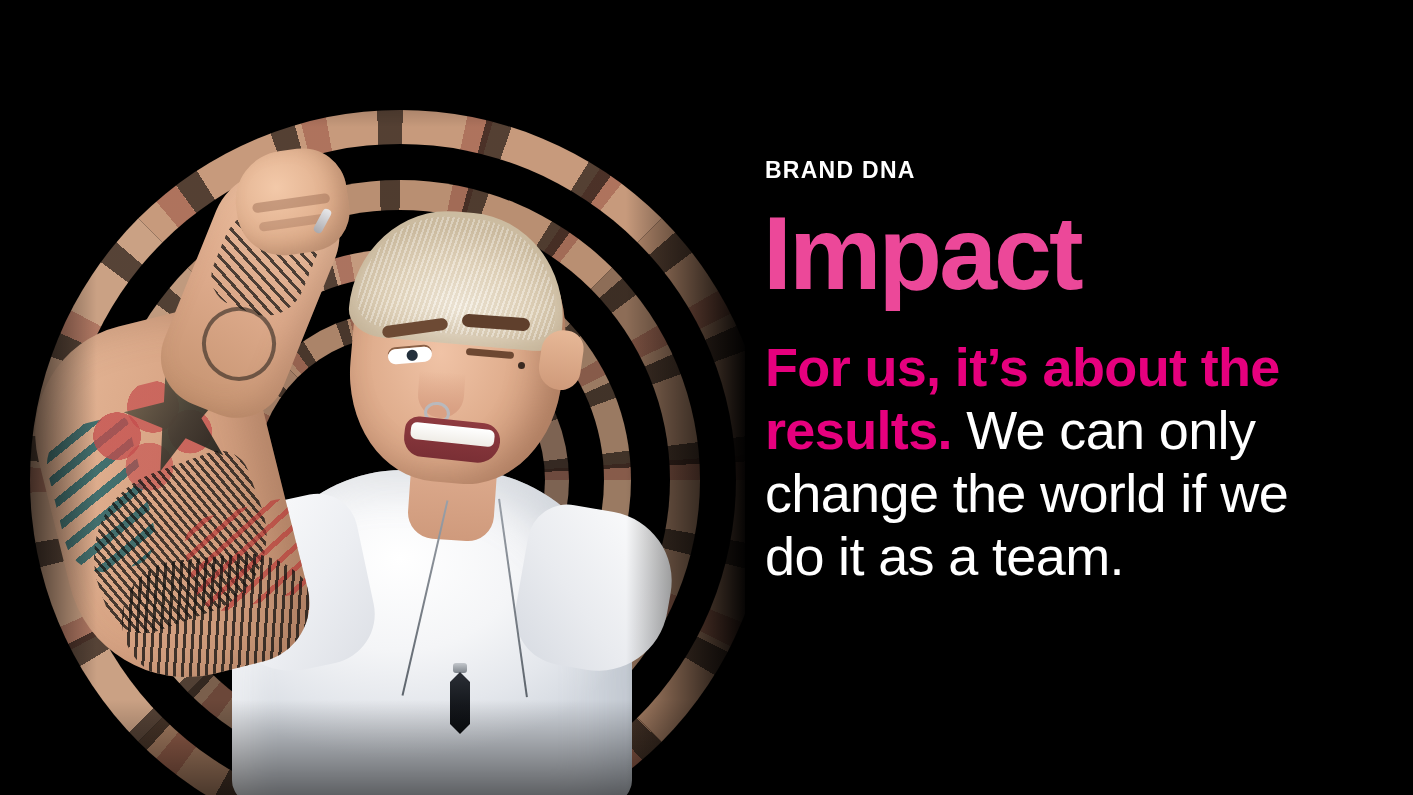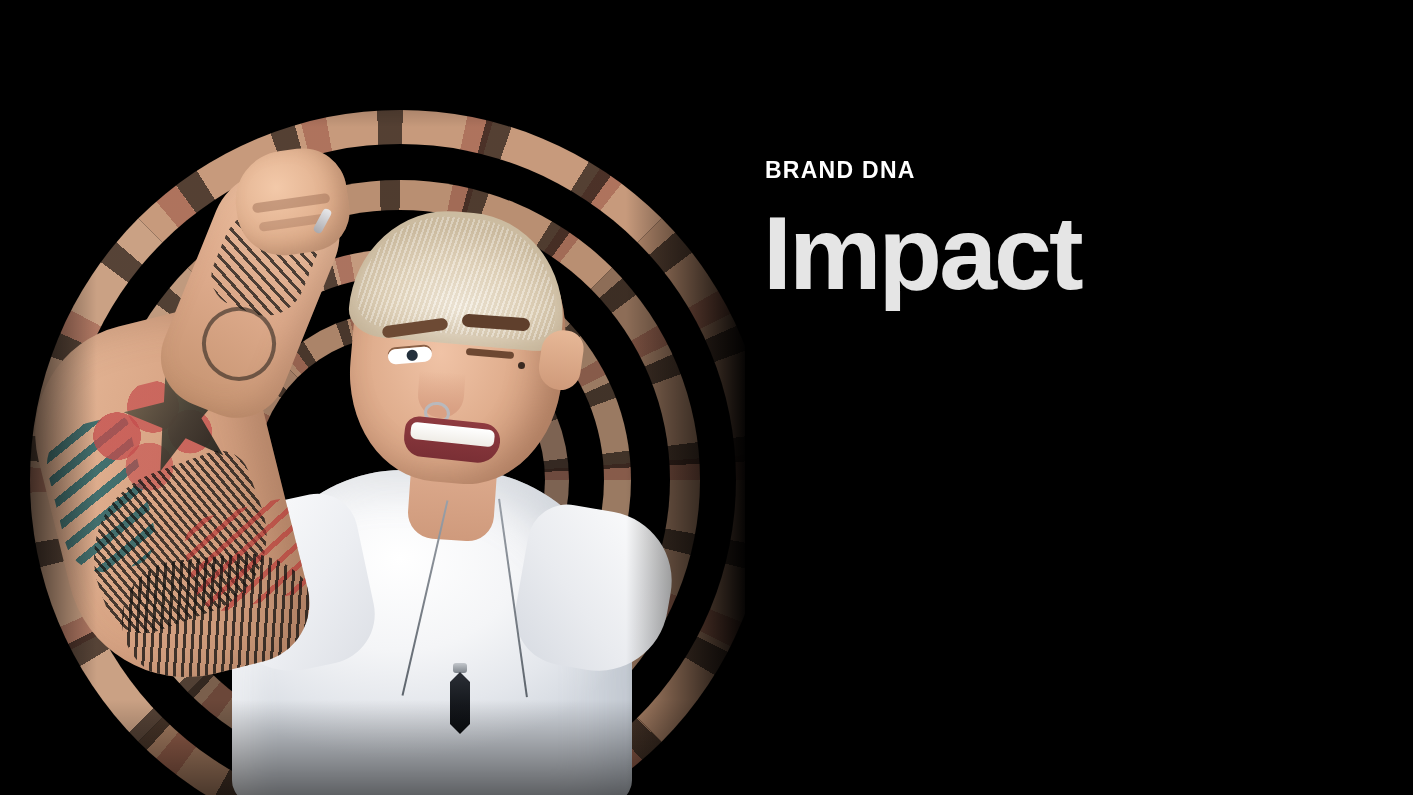--- a/index.html
+++ b/index.html
@@ -315,21 +315,21 @@
     line-height:1;
     white-space:nowrap;
   }
 
   .headline {
     position:absolute;
     left:-2px; top:196px;
     font-size:104px;
     font-weight:bold;
     letter-spacing:-.028em;
-    color:#e5e5e5;
+    color:#ec4899;
     line-height:1.02;
     white-space:nowrap;
   }
 
   .body-copy {
     position:absolute;
     left:0; top:332px;
     width:580px;
     font-size:54px;
     font-weight:400;
@@ -404,15 +404,16 @@
 
     <div class="vignette"></div>
   </div>
 
   <div class="content">
 
     <div class="eyebrow">BRAND DNA</div>
 
     <h1 class="headline">Impact</h1>
 
+    <p class="body-copy"><span class="lead">For us, it’s about the results.</span><span> We can only change the world if we do it as a team.</span></p>
   </div>
 
 </div>
 
 </body></html>

